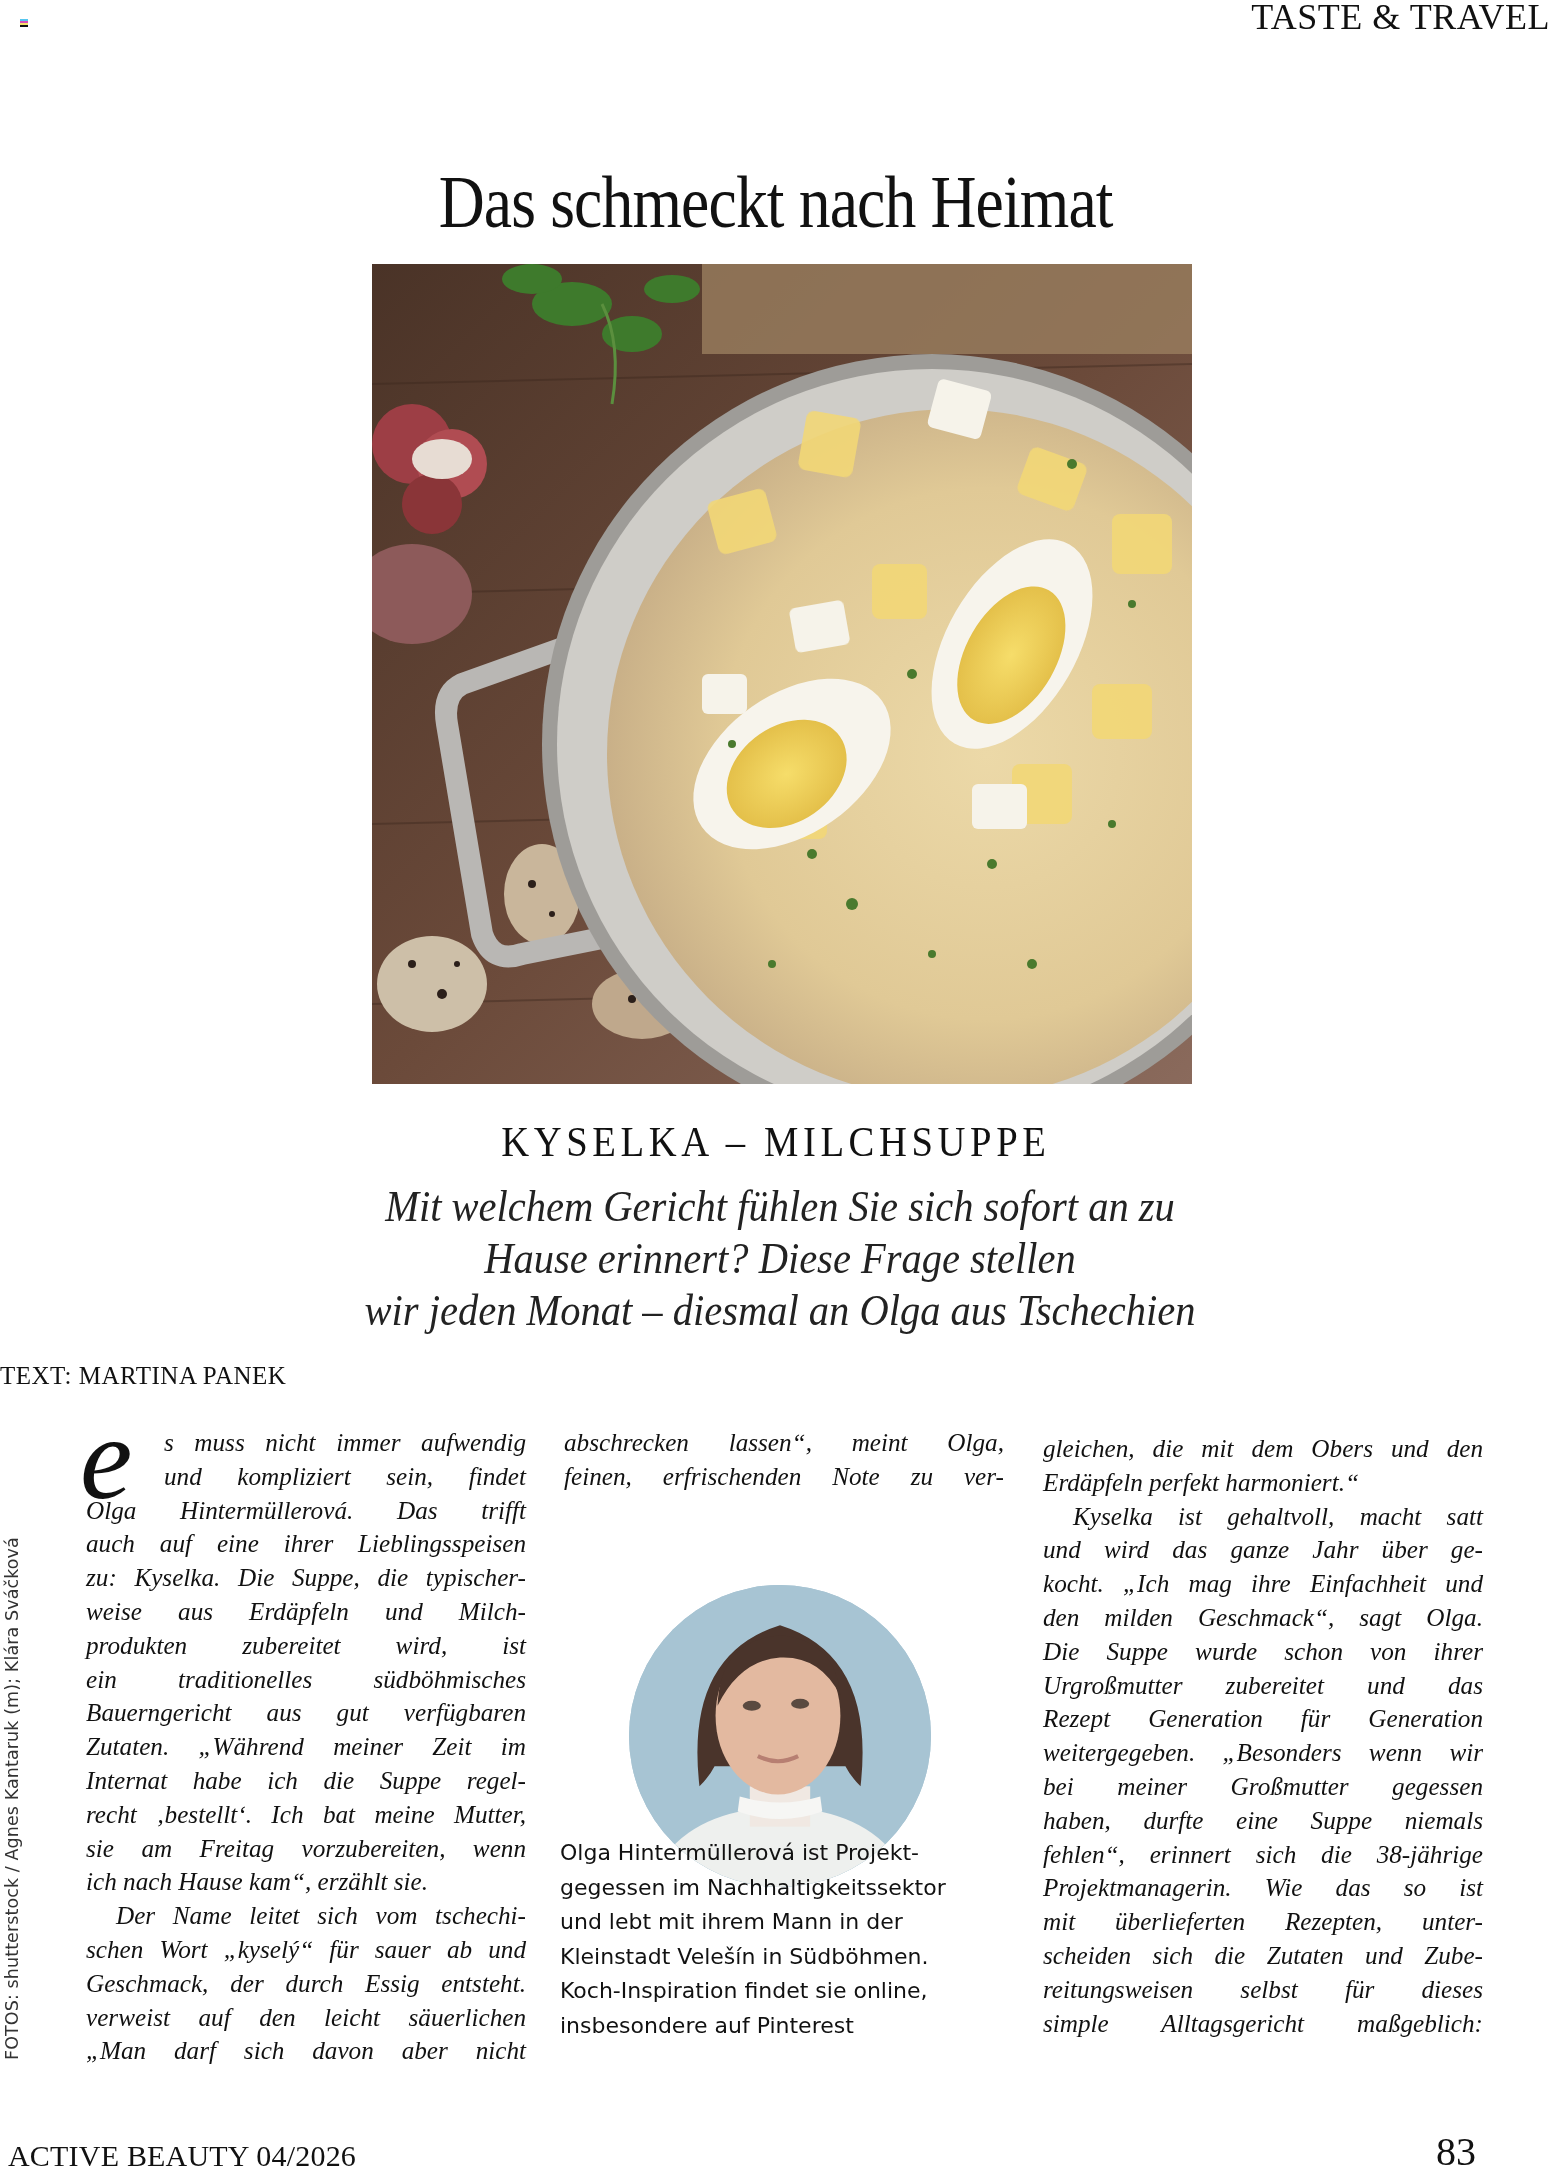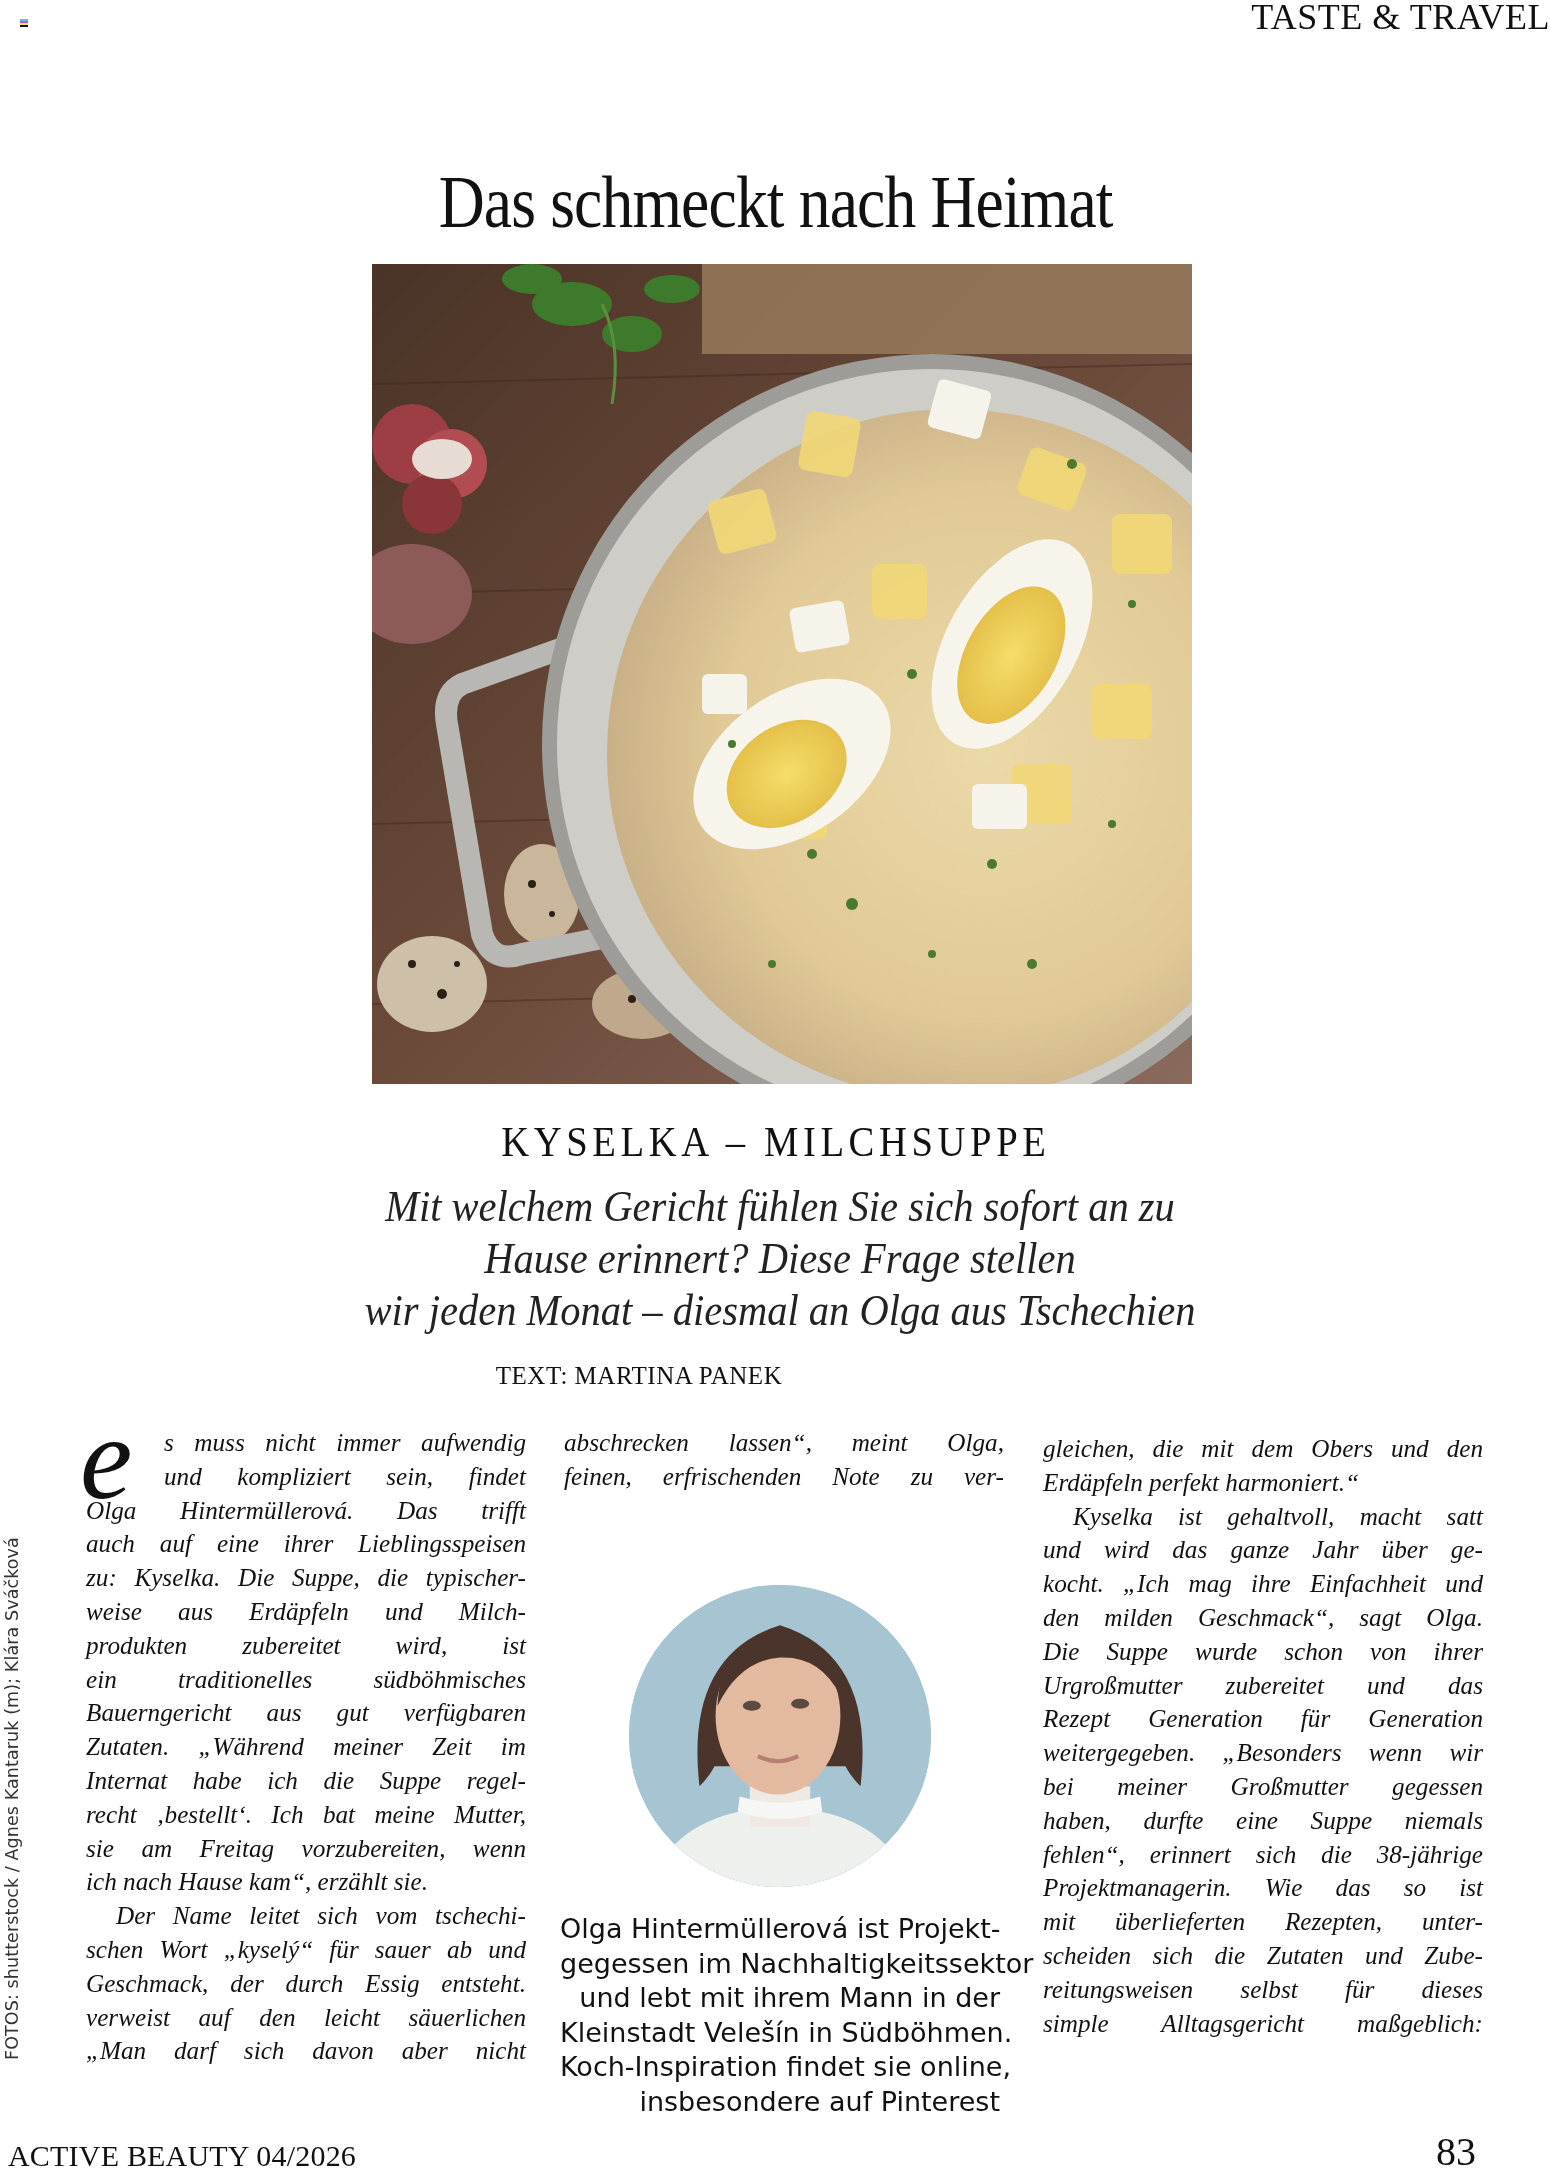--- a/index.html
+++ b/index.html
@@ -37,21 +37,21 @@
     .intro {
       position: absolute; left: 230px; width: 1100px; top: 1180px;
       text-align: center; font-style: italic; font-size: 45px; line-height: 52px;
       font-family: "Liberation Serif", serif; color: #222;
       transform: scaleX(0.9); transform-origin: 550px 0;
     }
     .intro span { display: block; white-space: nowrap; }
 
     .byline {
       position: absolute; left: 0; width: 1278px; top: 1362px;
-      text-align: center; font-size: 25px; letter-spacing: 0.5px; color: #111;
+      text-align: left; font-size: 25px; letter-spacing: 0.5px; color: #111;
     }
 
     .credit {
       position: absolute; left: 2px; top: 2060px;
       transform: rotate(-90deg); transform-origin: 0 0;
       font-family: "DejaVu Sans", sans-serif; font-size: 17.5px; color: #333;
       white-space: nowrap; letter-spacing: 0.1px;
     }
 
     .col {
@@ -73,23 +73,23 @@
     }
     .col1 .line.dc { padding-left: 78px; }
 
     .portrait {
       position: absolute; left: 629px; top: 1585px; width: 302px; height: 302px;
       border-radius: 50%; overflow: hidden; background: #a6c3d2;
     }
     .portrait svg { display: block; width: 100%; height: 100%; }
 
     .caption {
-      position: absolute; left: 560px; width: 440px; top: 1912px;
-      text-align: right; font-family: "DejaVu Sans", sans-serif;
-      font-size: 27px; line-height: 34.5px; color: #111;
+      position: absolute; left: 560px; width: 440px; top: 1836px;
+      text-align: left; font-family: "DejaVu Sans", sans-serif;
+      font-size: 22px; line-height: 34.5px; color: #111;
     }
     .caption span { display: block; white-space: nowrap; }
 
     .arrow { font-family: "DejaVu Sans", sans-serif; font-size: 24px; }
 
     .footer-left {
       position: absolute; left: 8px; top: 2139px;
       font-size: 30px; letter-spacing: 0.2px; color: #111;
     }
     .footer-right {

